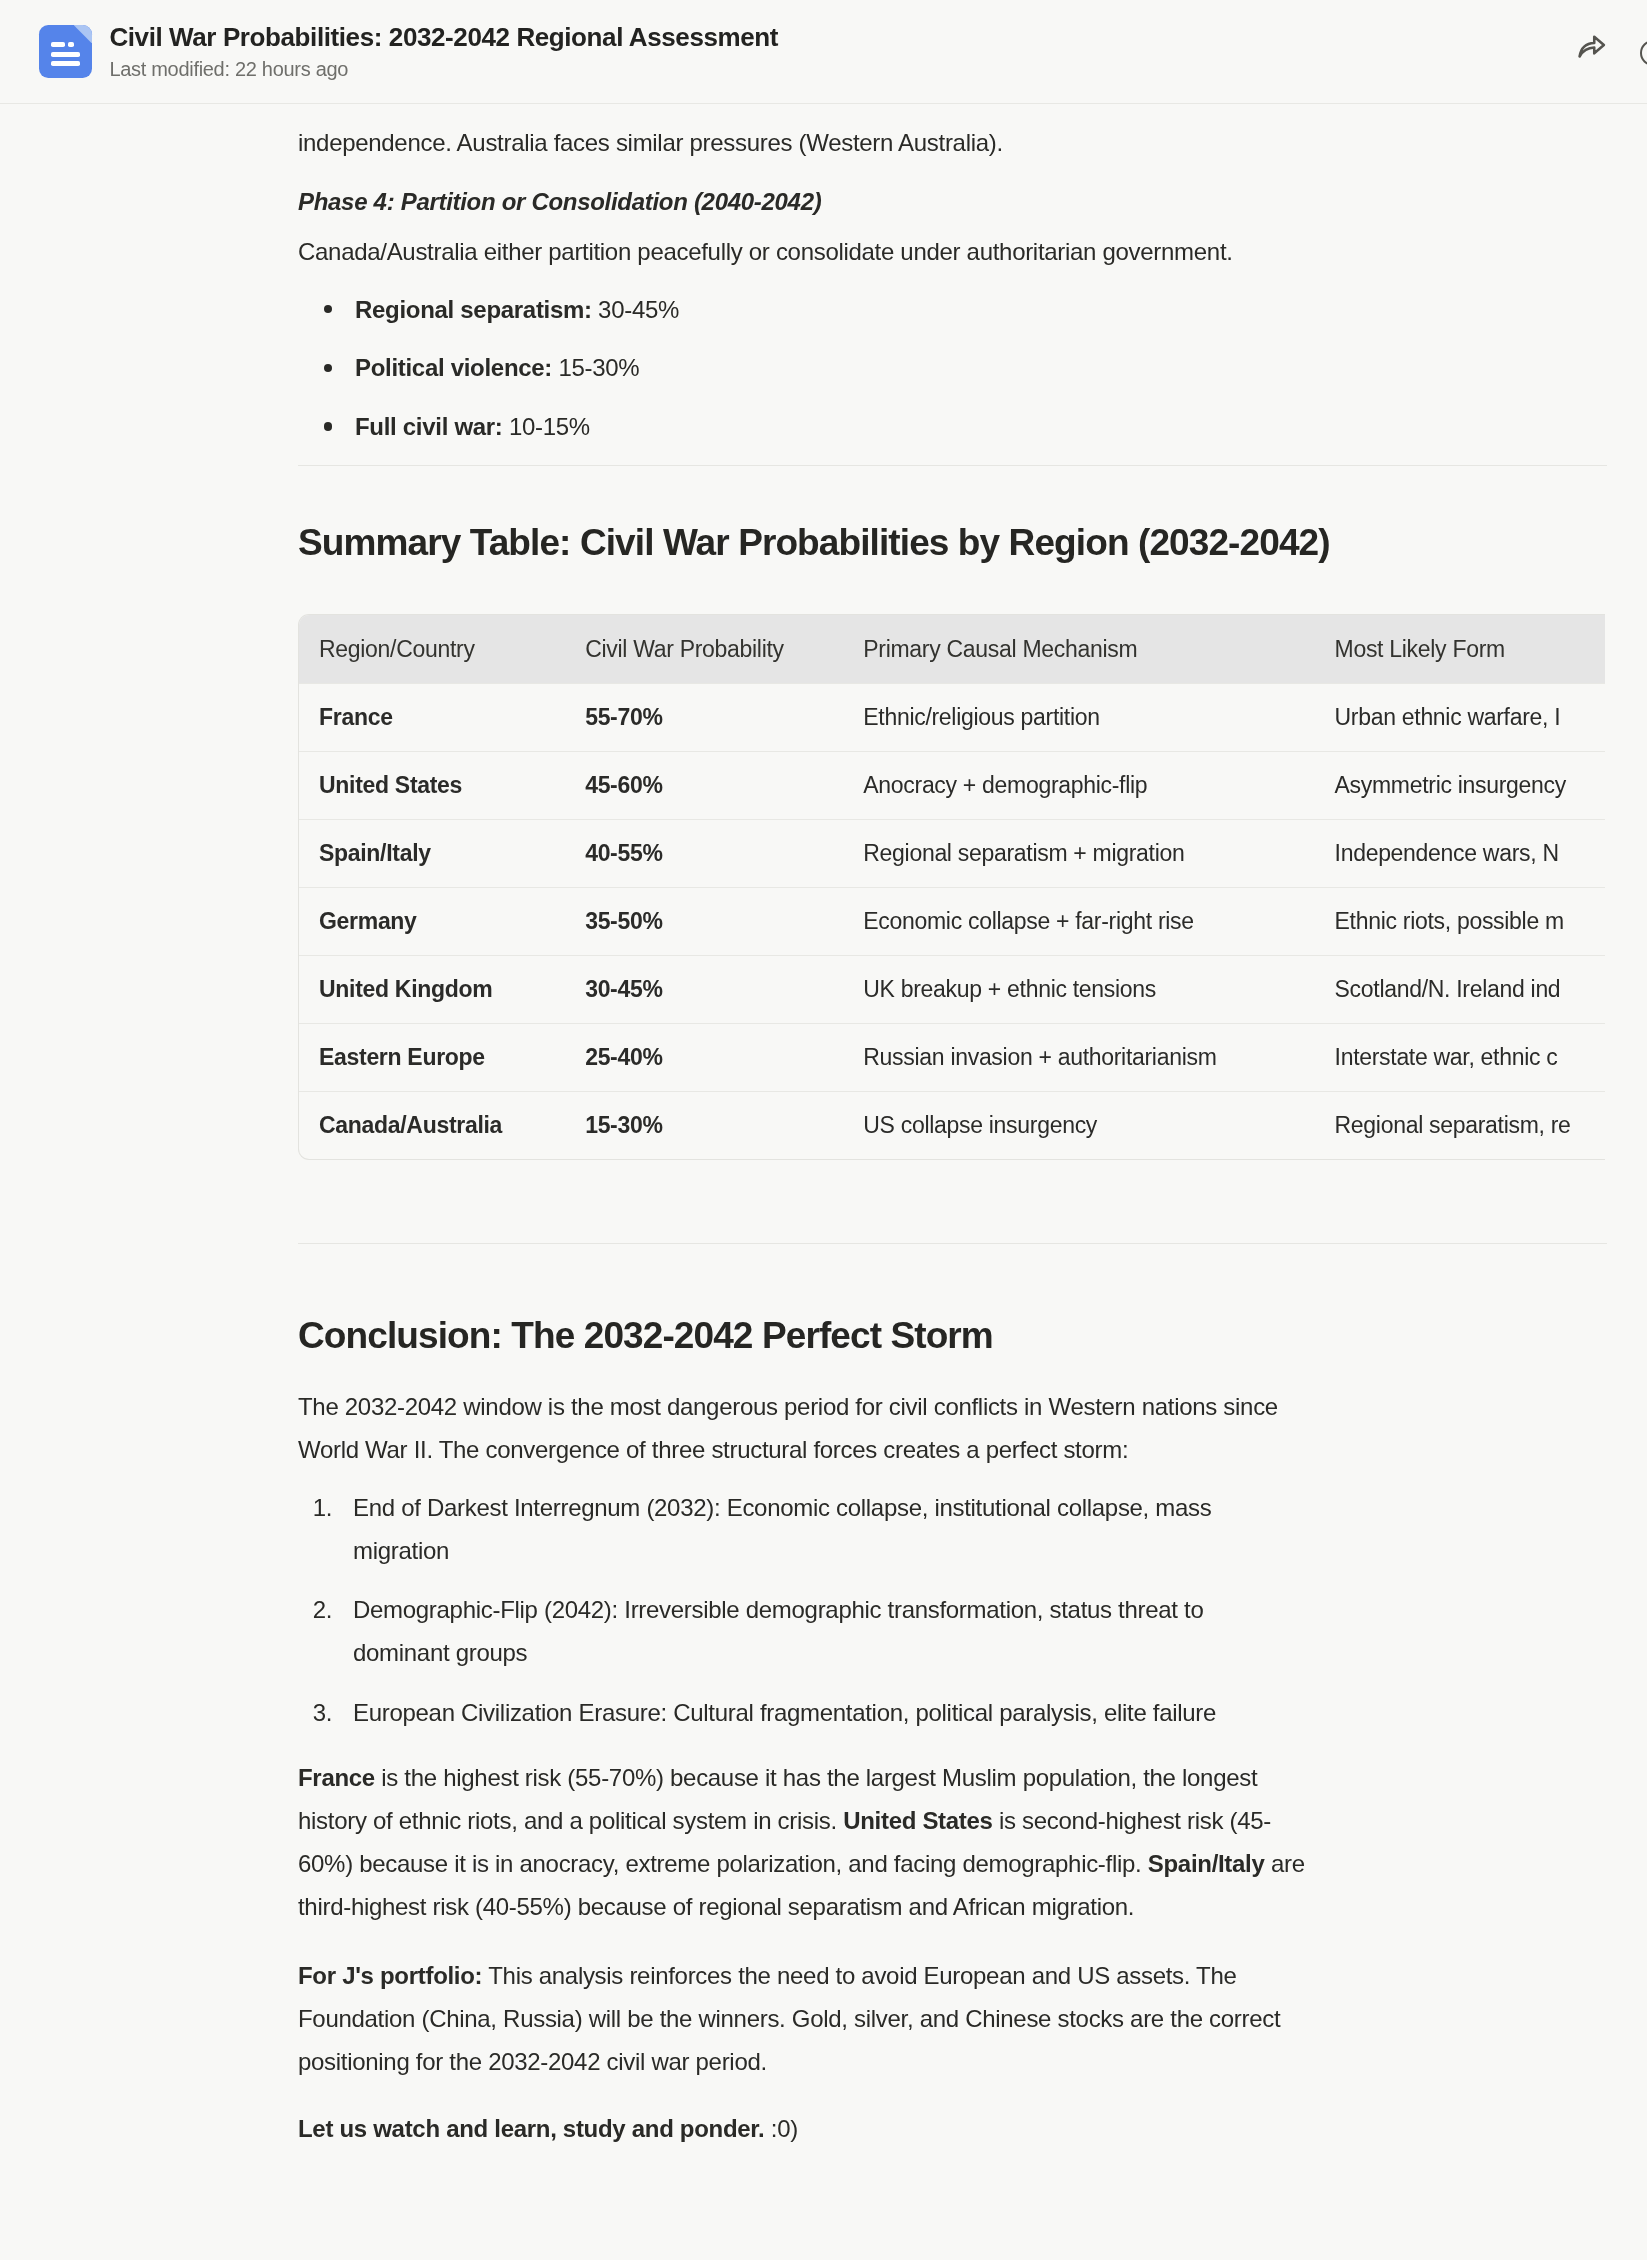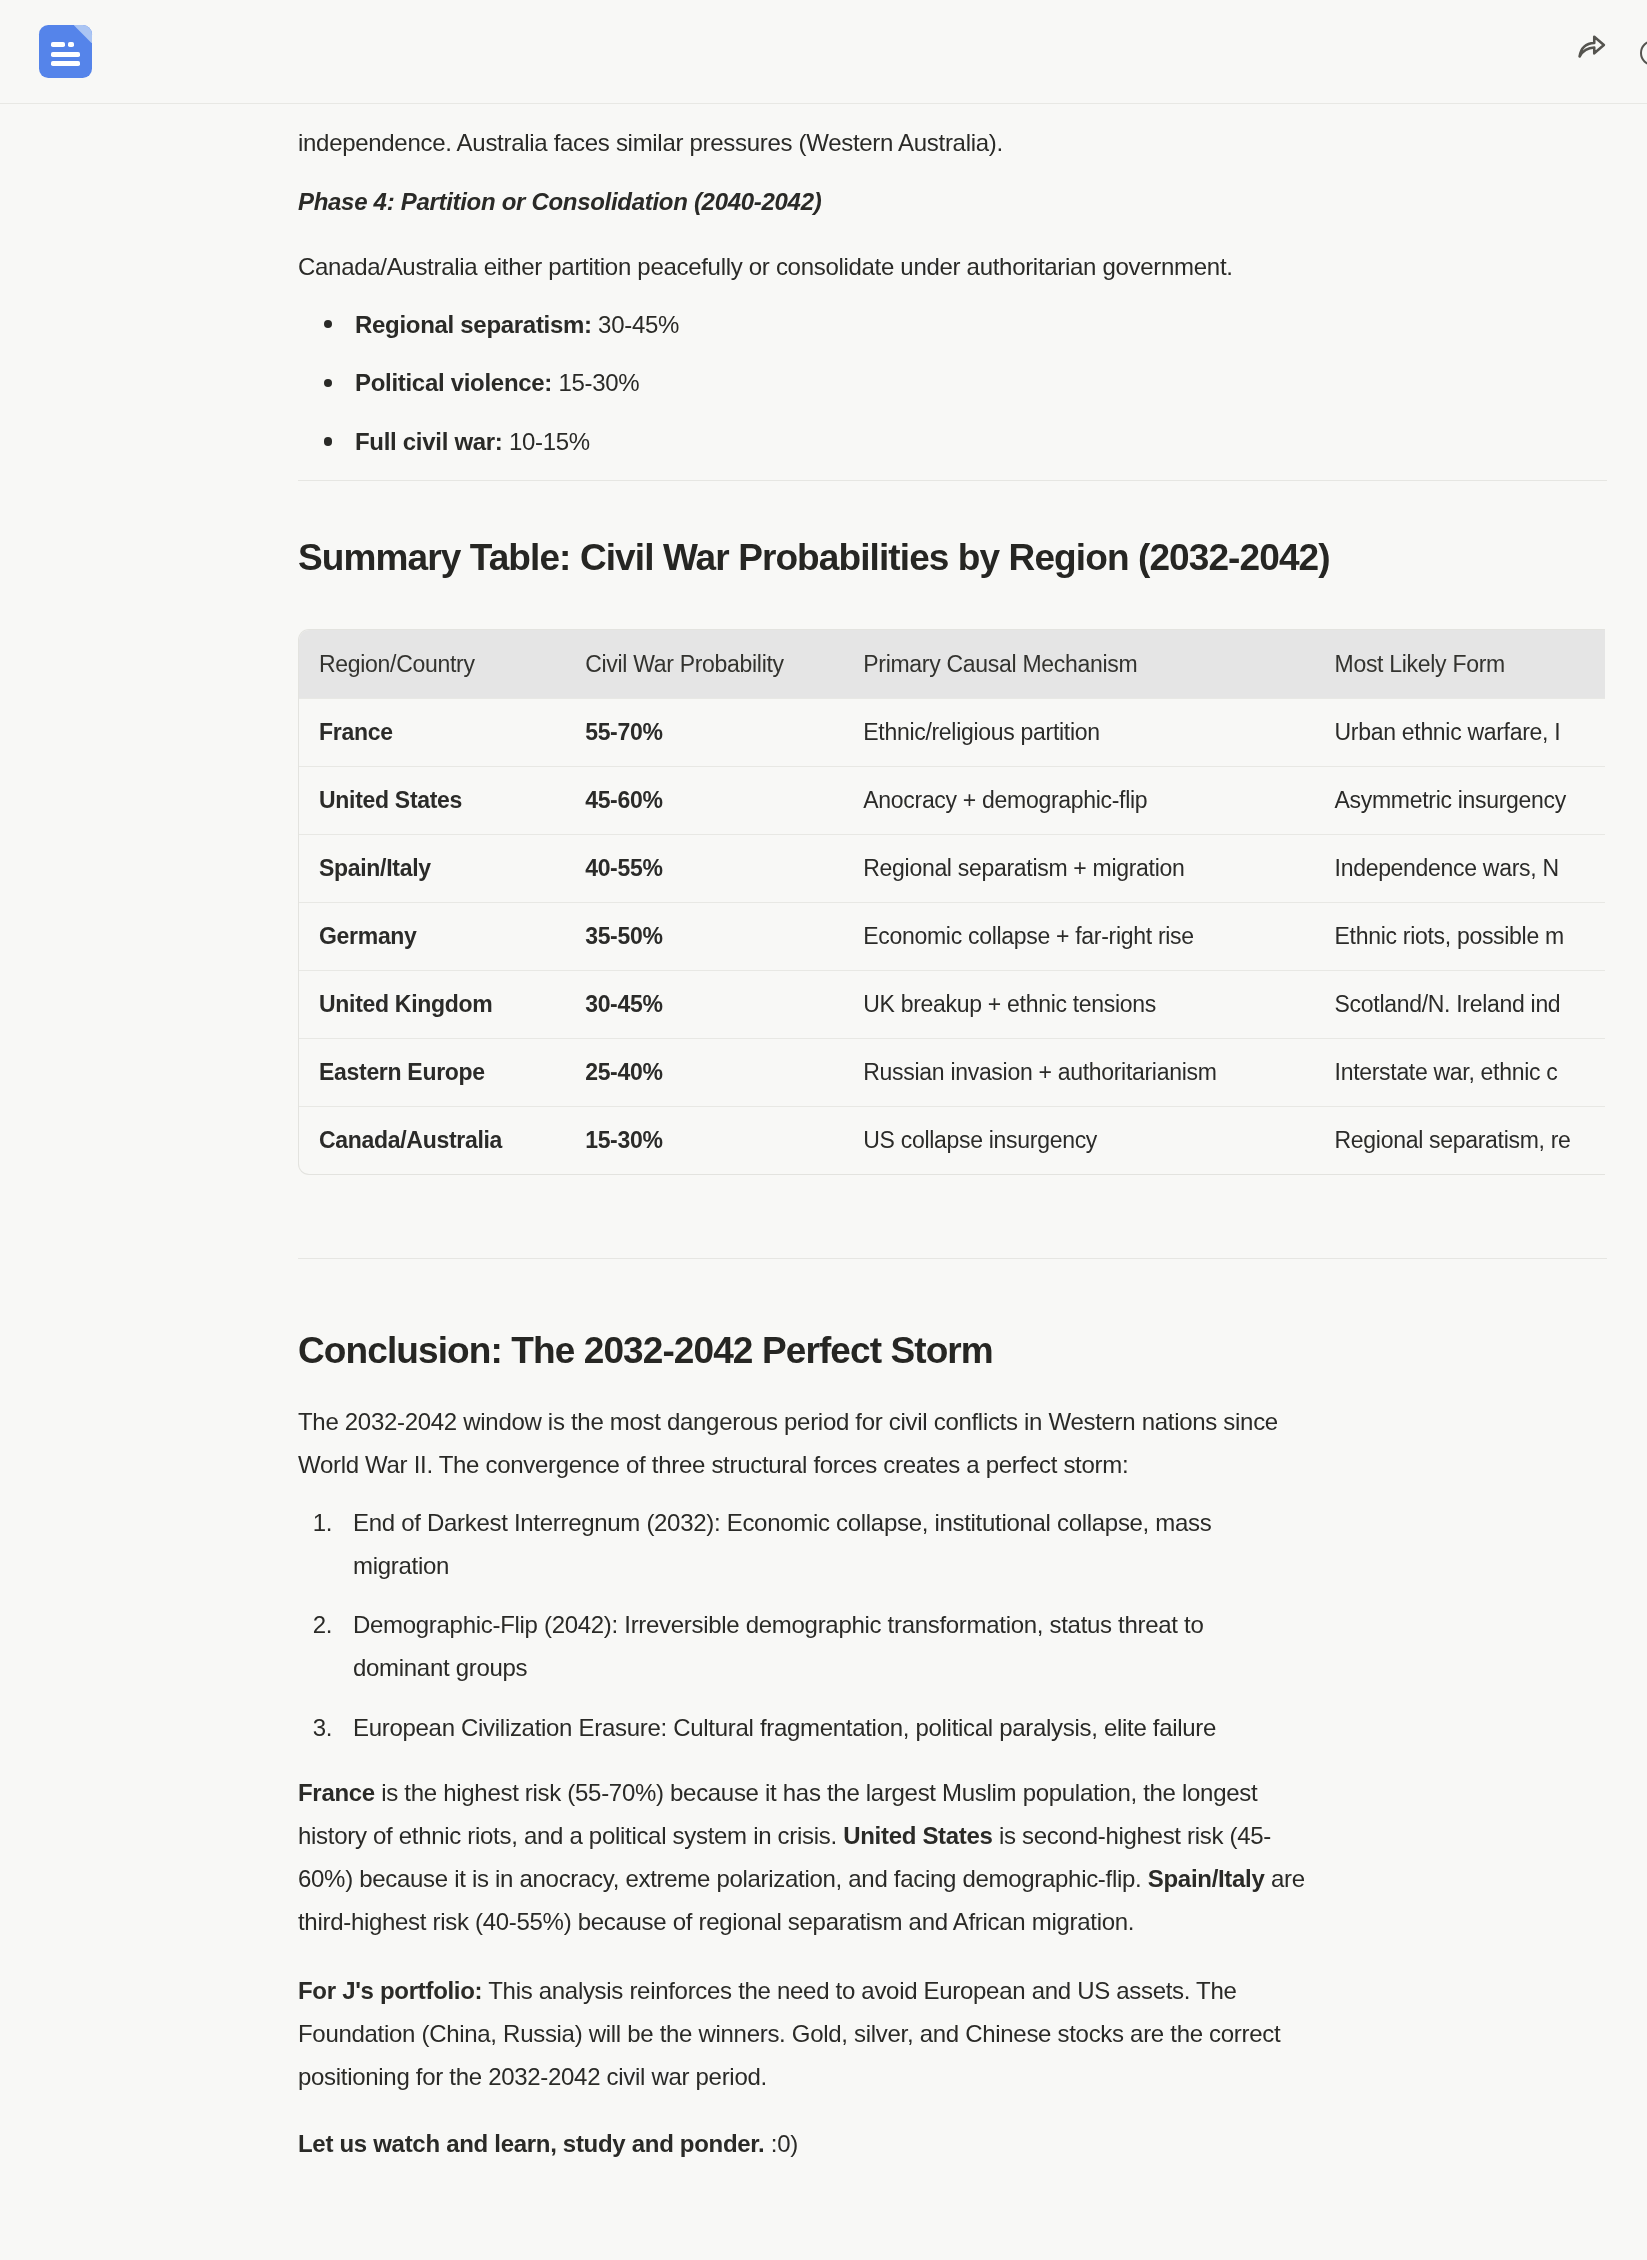--- a/index.html
+++ b/index.html
@@ -54,21 +54,21 @@
     border: 2.8px solid #55544F; border-radius: 50%;
     background: transparent;
   }
 
   
   .content { width: 1309px; margin: 0 0 0 298px; padding-top: 16.5px; }
 
   .para { font-size: 24px; line-height: 43px; white-space: pre-wrap; }
   .para .b, .bold { font-weight: 700; }
   .mt1 { margin-top: 16.5px; font-style: italic; }
-  .mt2 { margin-top: 22px; }
+  .mt2 { margin-top: 7px; }
 
   h3.sec { font-size: 33px; line-height: 44px; font-weight: 700; letter-spacing: -0.6px; margin-top: 40px; color: #262623; }
   h2.sec { font-size: 37px; line-height: 51px; font-weight: 700; letter-spacing: -0.9px; color: #262623; }
   .h2-summary { margin-top: 51px; }
   .h2-conclusion { margin-top: 66px; }
 
   ul.bullets { list-style: none; margin-top: 14.7px; }
   ul.bullets li { position: relative; padding-left: 57px; font-size: 24px; line-height: 43px; margin-bottom: 15.6px; margin-top: 8px; }
   ul.bullets li::before {
     content: ""; position: absolute; left: 26px; top: 17.4px;
@@ -118,20 +118,24 @@
 </head>
 <body>
 
 <header class="doc-header">
   <div class="doc-icon">
     <span class="fold"></span>
     <span class="ln l1a"></span>
     <span class="ln l1b"></span>
     <span class="ln l2"></span>
     <span class="ln l3"></span>
+  </div>
+  <div class="header-meta">
+    <div class="doc-title">Civil War Probabilities: 2032-2042 Regional Assessment</div>
+    <div class="doc-sub">Last modified: 22 hours ago</div>
   </div>
   <div class="share-btn">
     <svg width="33" height="33" viewBox="0 0 36 36" fill="none">
       <path d="M5 30 C6.5 20 13 15.5 21 15.2 L21 8.5 L31.5 17.5 L21 26.5 L21 20.2 C14.5 20.4 9 23 5 30 Z" stroke="#55544F" stroke-width="2.8" stroke-linejoin="round" fill="none"></path>
     </svg>
   </div>
   <div class="edge-icon"></div>
 </header>
 
 <main class="content">

